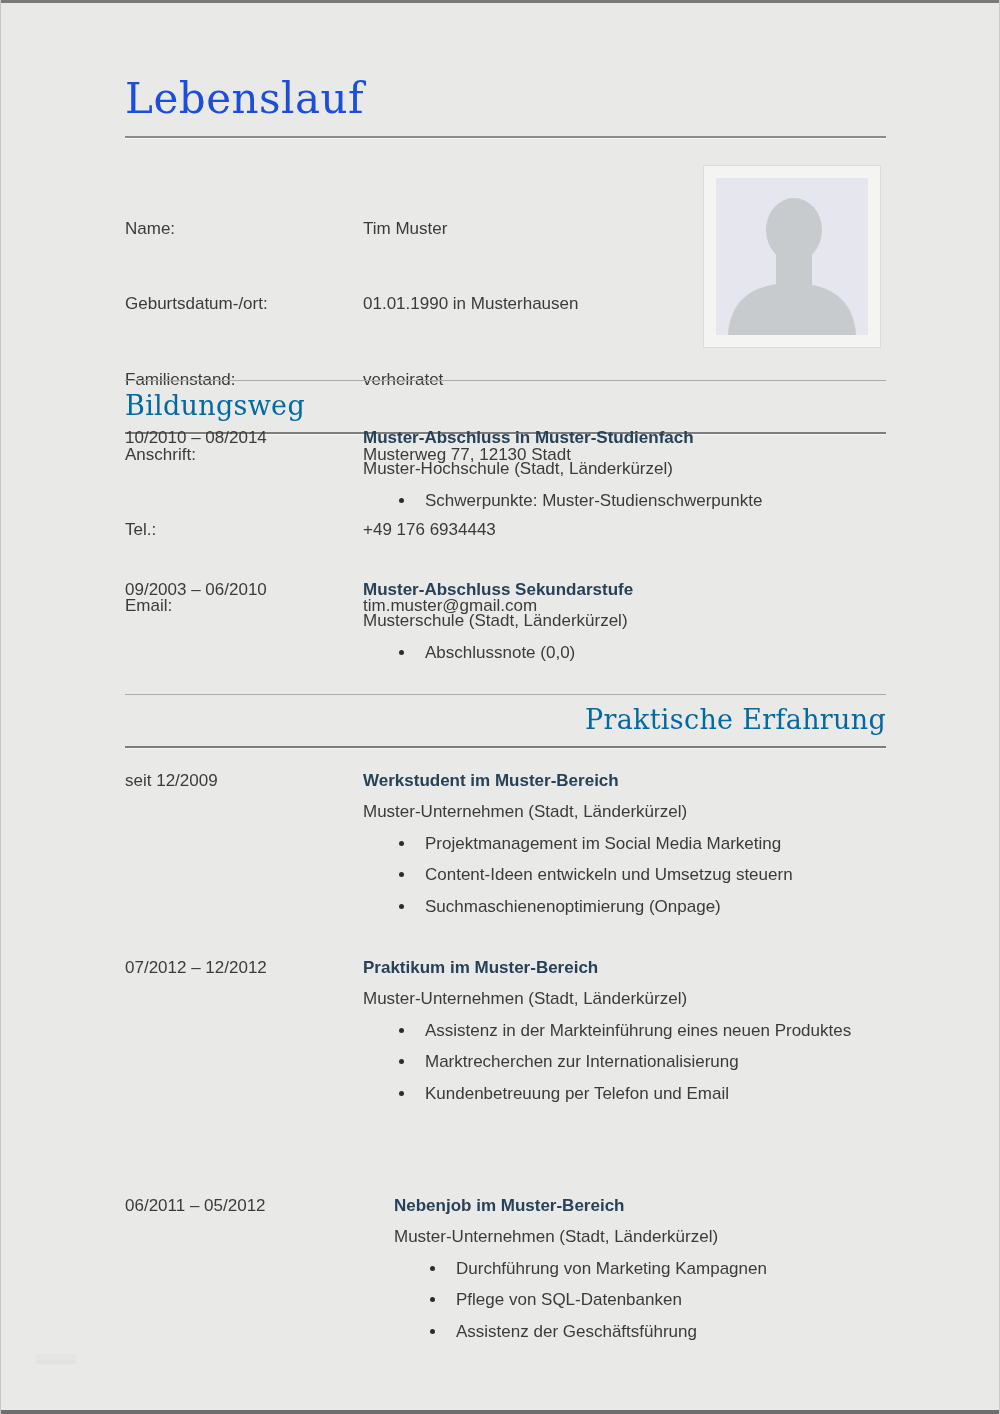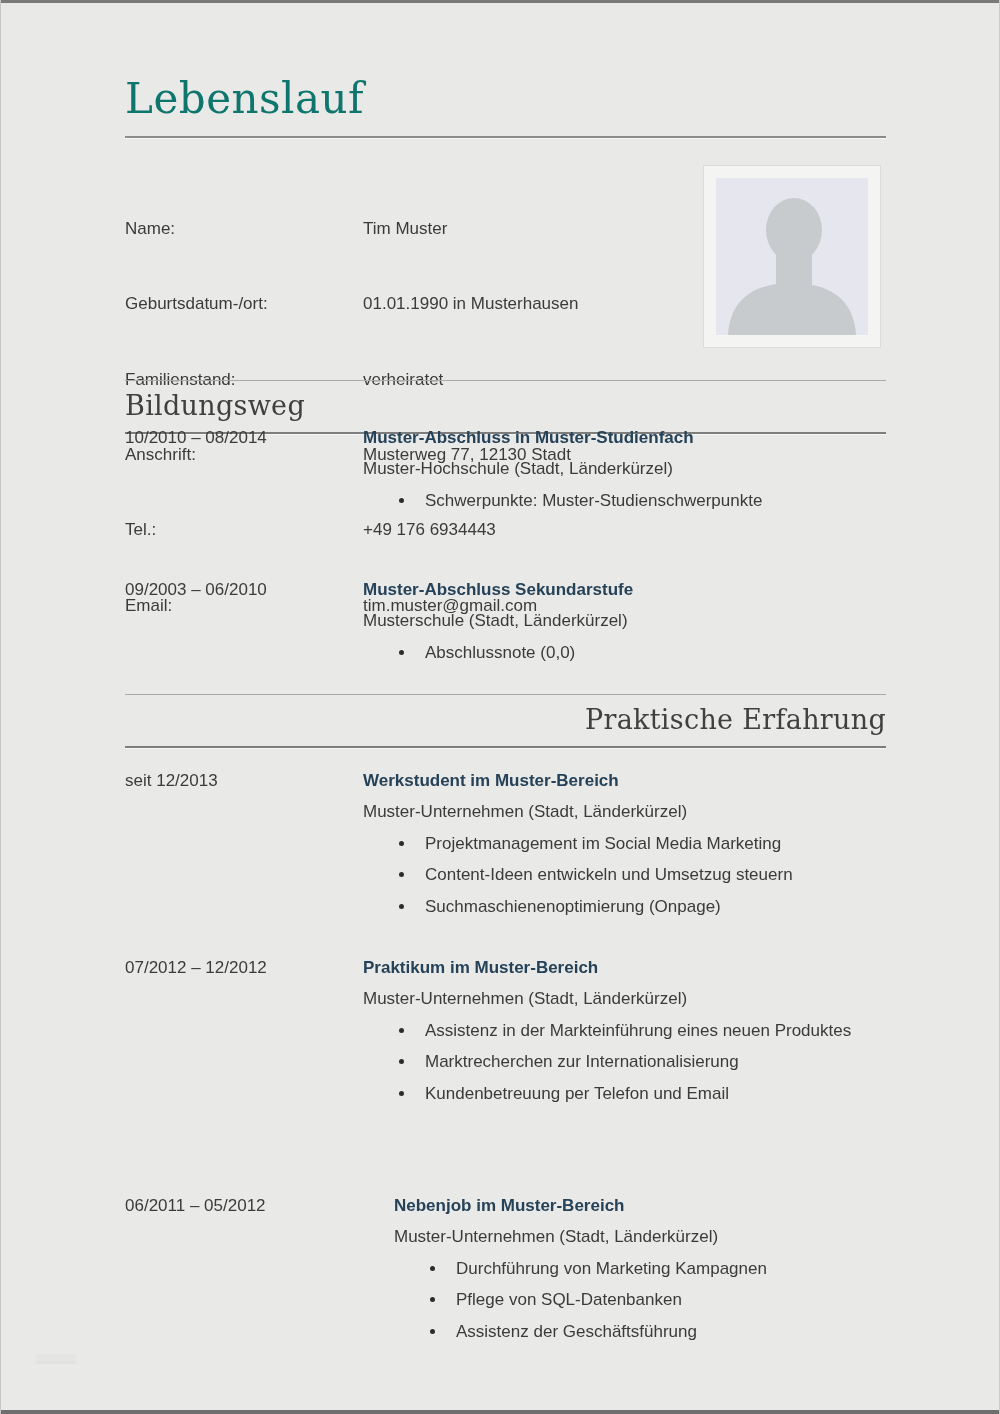--- a/index.html
+++ b/index.html
@@ -10,21 +10,21 @@
   }
   
   .edge-top{position:absolute;top:0;left:0;right:0;height:3px;background:#7a7a7a;}
   .edge-bottom{position:absolute;bottom:0;left:0;right:0;height:4px;background:#6e6e6e;}
   .edge-left{position:absolute;top:0;bottom:0;left:0;width:1px;background:#c6c6c4;}
   .edge-right{position:absolute;top:0;bottom:0;right:0;width:1px;background:#cccccb;}
 
   .doc-title{
     position:absolute;left:125px;top:76px;margin:0;
     font-family:"DejaVu Serif", serif;font-weight:400;
-    font-size:42px;line-height:46px;color:#0f766e;letter-spacing:.5px;
+    font-size:42px;line-height:46px;color:#1d4ed8;letter-spacing:.5px;
   }
   .title-rule{
     position:absolute;left:125px;top:136px;width:761px;height:2px;
     background:#8b8b8b;box-shadow:0 1px 0 rgba(255,255,255,.7);
   }
 
   
   .personal{position:absolute;left:125px;top:169px;width:560px;}
   .prow{display:grid;grid-template-columns:238px 1fr;font-size:17px;line-height:31.35px;margin-top:44px;}
   .plabel{color:#3b3b3b;}
@@ -39,21 +39,21 @@
   .photo{width:152px;height:157px;background:#e5e6ee;overflow:hidden;}
   .photo svg{display:block;width:100%;height:100%;}
 
   
   .section-header{position:absolute;left:125px;width:761px;}
   .sec-bildung{top:380px;}
   .sec-erfahrung{top:694px;text-align:right;}
   .rule-light{height:1px;background:#ababab;}
   .section-header h2{
     margin:8px 0 9px;font-family:"DejaVu Serif", serif;font-weight:400;
-    font-size:27px;line-height:34px;color:#404040;letter-spacing:.3px;
+    font-size:27px;line-height:34px;color:#0369a1;letter-spacing:.3px;
   }
   .rule-strong{height:2px;background:#7d7d7d;box-shadow:0 1px 0 rgba(255,255,255,.6);}
 
   
   .entry{
     position:absolute;left:125px;width:761px;
     display:grid;grid-template-columns:238px 1fr;
     font-size:17px;line-height:31.4px;
   }
   .entry-1{top:422px;}
@@ -154,21 +154,21 @@
   </div>
 </div>
 
 <div class="section-header sec-erfahrung">
   <div class="rule-light"></div>
   <h2>Praktische Erfahrung</h2>
   <div class="rule-strong"></div>
 </div>
 
 <div class="entry entry-3">
-  <div class="edate">seit 12/2013</div>
+  <div class="edate">seit 12/2009</div>
   <div class="ebody">
     <div class="etitle">Werkstudent im Muster-Bereich</div>
     <div class="esub">Muster-Unternehmen (Stadt, Länderkürzel)</div>
     <ul>
       <li>Projektmanagement im Social Media Marketing</li>
       <li>Content-Ideen entwickeln und Umsetzug steuern</li>
       <li>Suchmaschienenoptimierung (Onpage)</li>
     </ul>
   </div>
 </div>

